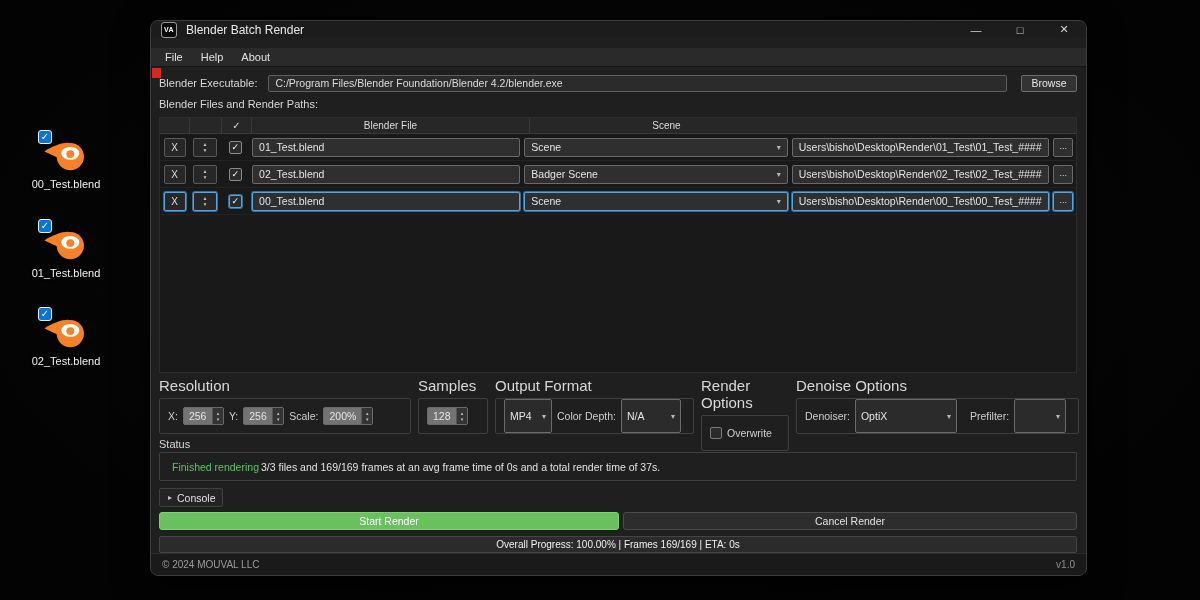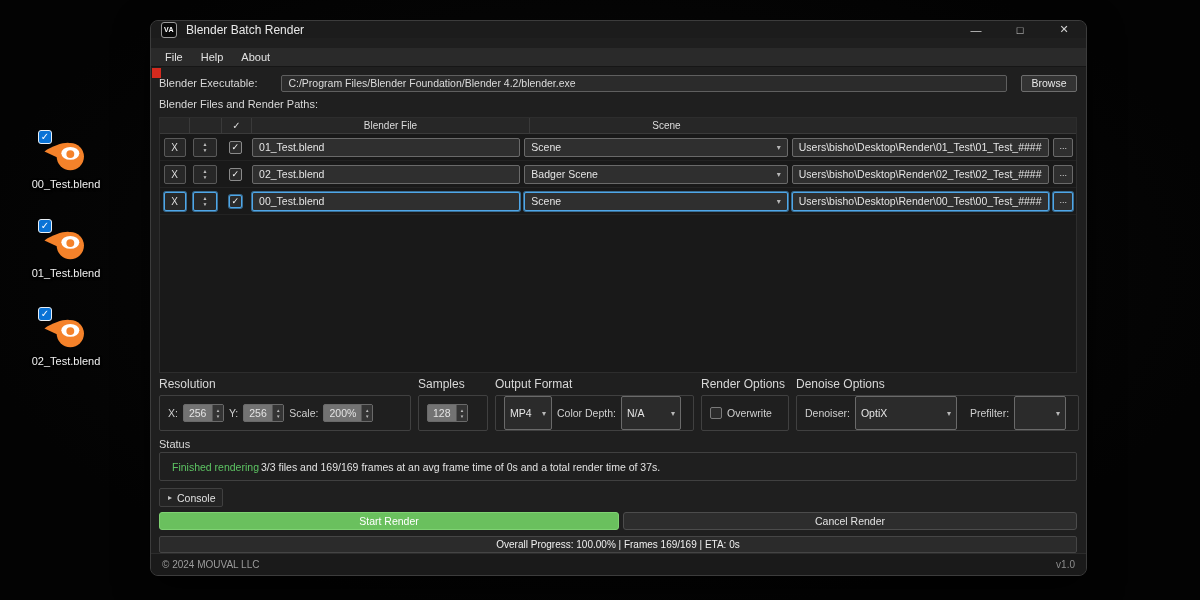--- a/index.html
+++ b/index.html
@@ -31,21 +31,21 @@
   .wbtn { width:44px; height:100%; display:flex; align-items:center; justify-content:center;
           color:#d2d2d2; font-size:11px; cursor:pointer; }
   .menubar { position:absolute; top:27px; left:0; right:0; height:19px; background:#2a2a2a;
              display:flex; align-items:center; padding-left:5px; border-bottom:1px solid #161616; }
   .menuitem { color:#e2e2e2; font-size:11px; padding:2px 9px; cursor:pointer; }
   .redmark { position:absolute; left:1px; top:47px; width:9px; height:10px; background:#d42a1e; }
 
   
   .execrow { position:absolute; top:52px; left:8px; right:9px; height:20px; display:flex; align-items:center; }
   .execlabel { color:#d8d8d8; font-size:11px; white-space:nowrap; }
-  .execfield { flex:1; margin-left:24px; height:17px; background:#2b2b2b; border:1px solid #5f5f5f;
+  .execfield { flex:1; margin-left:11px; height:17px; background:#2b2b2b; border:1px solid #5f5f5f;
                border-radius:2px; color:#dcdcdc; font-size:10.5px; line-height:15px; padding:0 6px;
                white-space:nowrap; overflow:hidden; }
   .browsebtn { margin-left:14px; width:56px; height:17px; background:#333; border:1px solid #6d6d6d;
                border-radius:2px; color:#e8e8e8; font-size:10.5px; text-align:center;
                line-height:15px; cursor:pointer; }
   .fileslabel { position:absolute; top:77px; left:8px; color:#d8d8d8; font-size:11px; }
 
   
   .tablewrap { position:absolute; top:96px; left:8px; right:9px; height:256px; background:#191919;
                border:1px solid #2d2d2d; }
@@ -72,21 +72,21 @@
               color:#e4e4e4; font-size:10.5px; display:flex; align-items:center; padding:0 6px; cursor:pointer; }
   .dd-arrow { margin-left:auto; font-size:8px; color:#b8b8b8; }
   .more { width:20px; height:19px; background:#2f2f2f; border:1px solid #6a6a6a; border-radius:2px;
           color:#ddd; font-size:9px; line-height:14px; text-align:center; cursor:pointer; }
   .trow.selected .xbtn, .trow.selected .arrows, .trow.selected .cb, .trow.selected .field,
   .trow.selected .dropdown, .trow.selected .more {
       border-color:#4fa7e8; box-shadow:0 0 0 1px rgba(79,167,232,.6); }
 
   
   .sgroup { position:absolute; top:356px; }
-  .slabel { color:#d8d8d8; font-size:12px; margin-bottom:4px; }
+  .slabel { color:#d8d8d8; font-size:15px; margin-bottom:4px; }
   .sbox { border:1px solid #404040; border-radius:2px; height:36px; display:flex; align-items:center;
           padding:0 8px; gap:5px; background:#1f1f1f; }
   .small { color:#cfcfcf; font-size:10.5px; white-space:nowrap; }
   .spin { display:flex; height:18px; background:#737373; border:1px solid #6a6a6a; border-radius:2px; }
   .spinval { padding:0 5px; color:#e4e4e4; font-size:10.5px; line-height:16px; min-width:28px; }
   .spinarrows { width:11px; border-left:1px solid #555; display:flex; flex-direction:column;
                 align-items:center; justify-content:center; gap:1px; background:#343434; }
   .sarr { font-size:4.5px; color:#bdbdbd; line-height:5px; cursor:pointer; }
   .sdrop { height:34px; background:#2b2b2b; border:1px solid #6a6a6a; border-radius:2px; color:#e4e4e4;
            font-size:10.5px; display:flex; align-items:center; padding:0 5px; cursor:pointer; }

